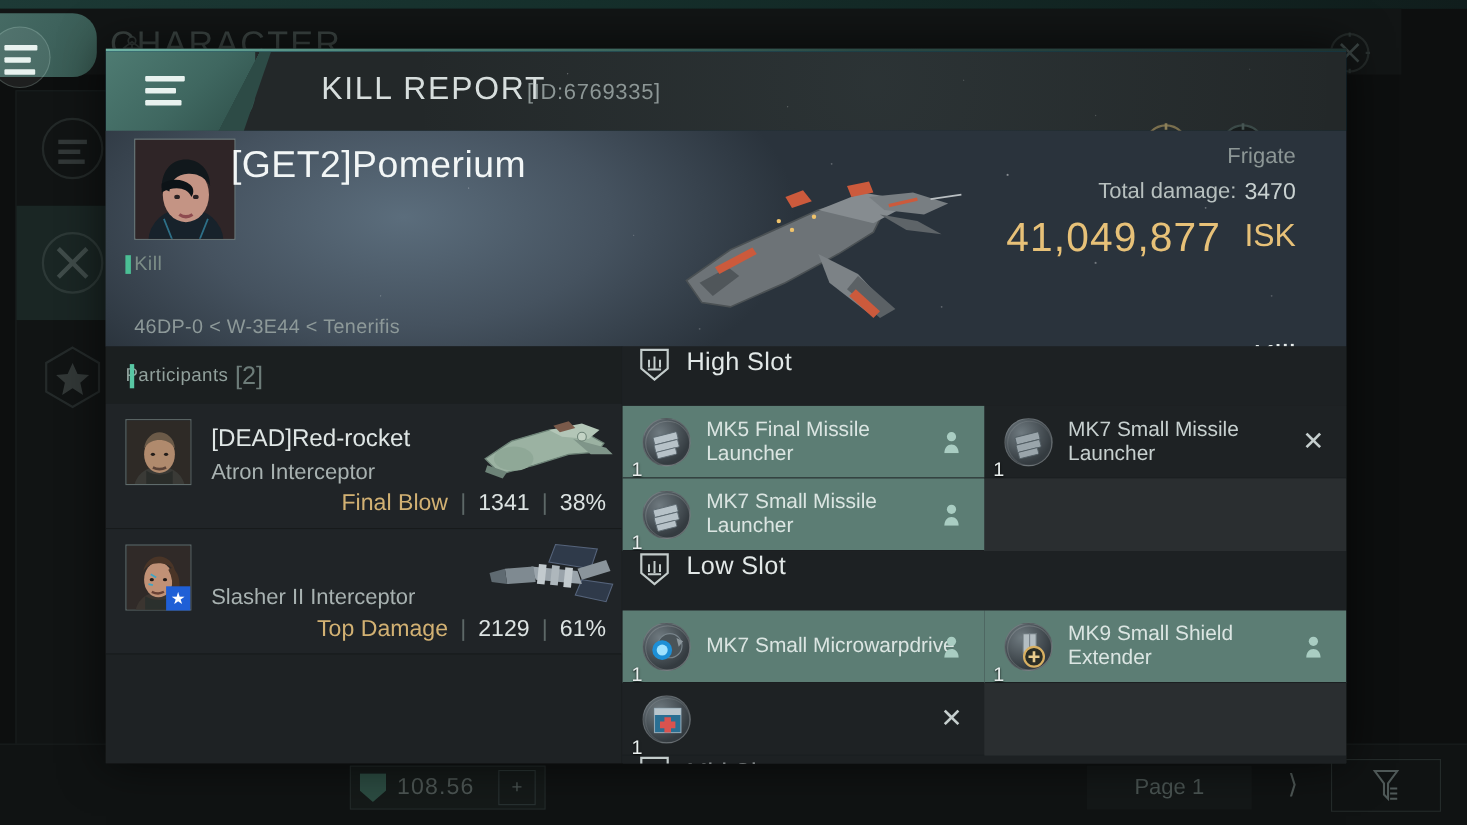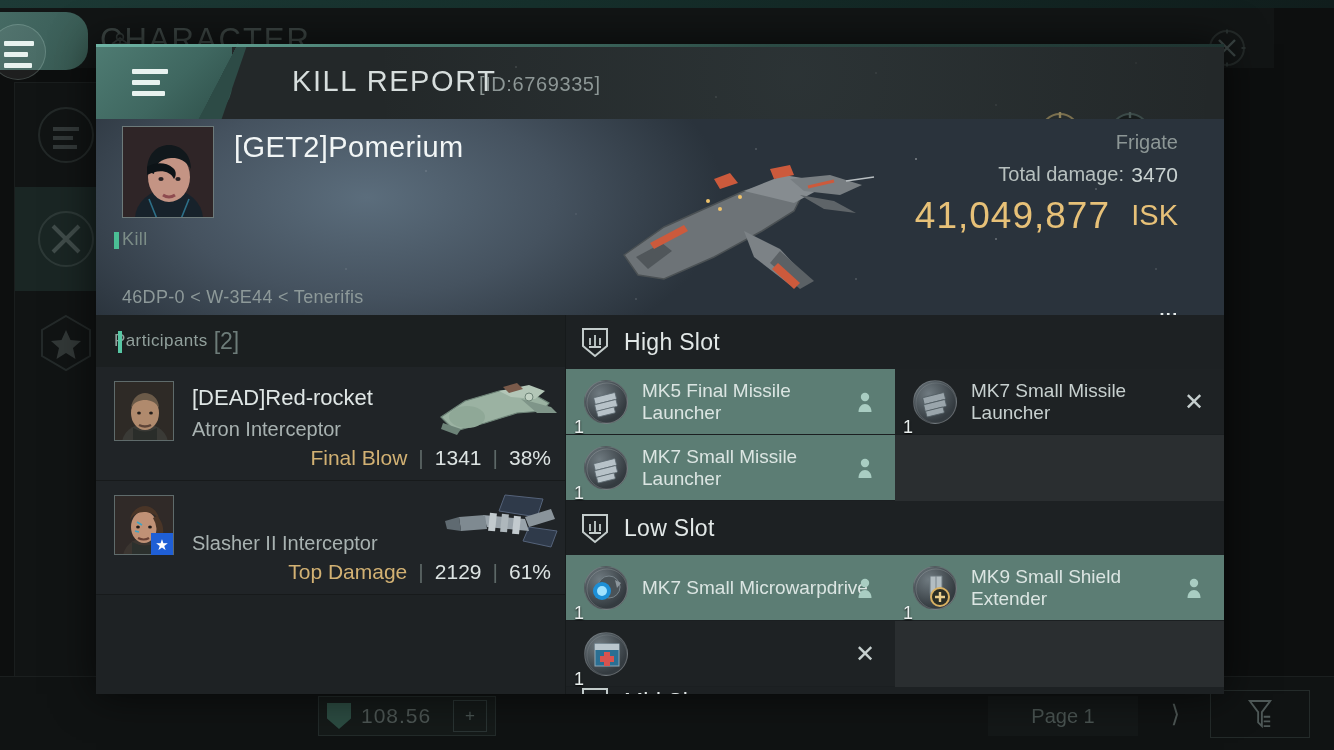--- a/index.html
+++ b/index.html
@@ -168,21 +168,21 @@
       radial-gradient(1px 1px at 250px 150px,#fff4,transparent),
       radial-gradient(1px 1px at 480px 95px,#fff3,transparent);
   }
   #victim-portrait {
     position:absolute; left:26px; top:7px; width:92px; height:92px;
     background: linear-gradient(160deg,#3a2e2c,#241c1d);
     border:1px solid #6d7a7a;
     overflow:hidden;
   }
   #victim-name {
-    position:absolute; left:138px; top:12px; font-size:29px; color:#f2f6f6; letter-spacing:.4px;
+    position:absolute; left:114px; top:12px; font-size:34px; color:#f2f6f6; letter-spacing:.4px;
   }
   #victim-sub {
     position:absolute; left:130px; top:57px; font-size:20px; color:#a9b4b4; letter-spacing:.3px;
   }
   #kill-tag {
     position:absolute; left:26px; top:110px; font-size:18px; color:#7c8d87; letter-spacing:.4px;
   }
   #kill-tag:before{
     content:""; position:absolute; left:-8px; top:3px; width:5px; height:17px; background:#4bbf95;
   }
@@ -251,21 +251,21 @@
   .prow .pstats {
     position:absolute; right:14px; bottom:10px;
     display:flex; align-items:center; gap:11px; font-size:21px;
   }
   .prow .ptag { color:#d2b173; }
   .prow .sep { color:#5d6867; }
   .prow .pdmg, .prow .ppct { color:#dce3e2; }
 
   
   .slot-head {
-    position:relative; height:54px; display:flex; align-items:center; padding-left:14px;
+    position:relative; height:54px; display:flex; padding-left:14px;
     background:#1d2123;
   }
   .slot-head .shield-ico { width:30px; height:32px; margin-right:14px; }
   .slot-head .slot-label { font-size:23px; color:#e2e8e7; letter-spacing:.3px; }
 
   .mod-grid { display:flex; }
   .mod-col { width:50%; }
   .mrow {
     position:relative; height:66px; display:flex; align-items:center;
     border-bottom:1px solid #1b1f21;

